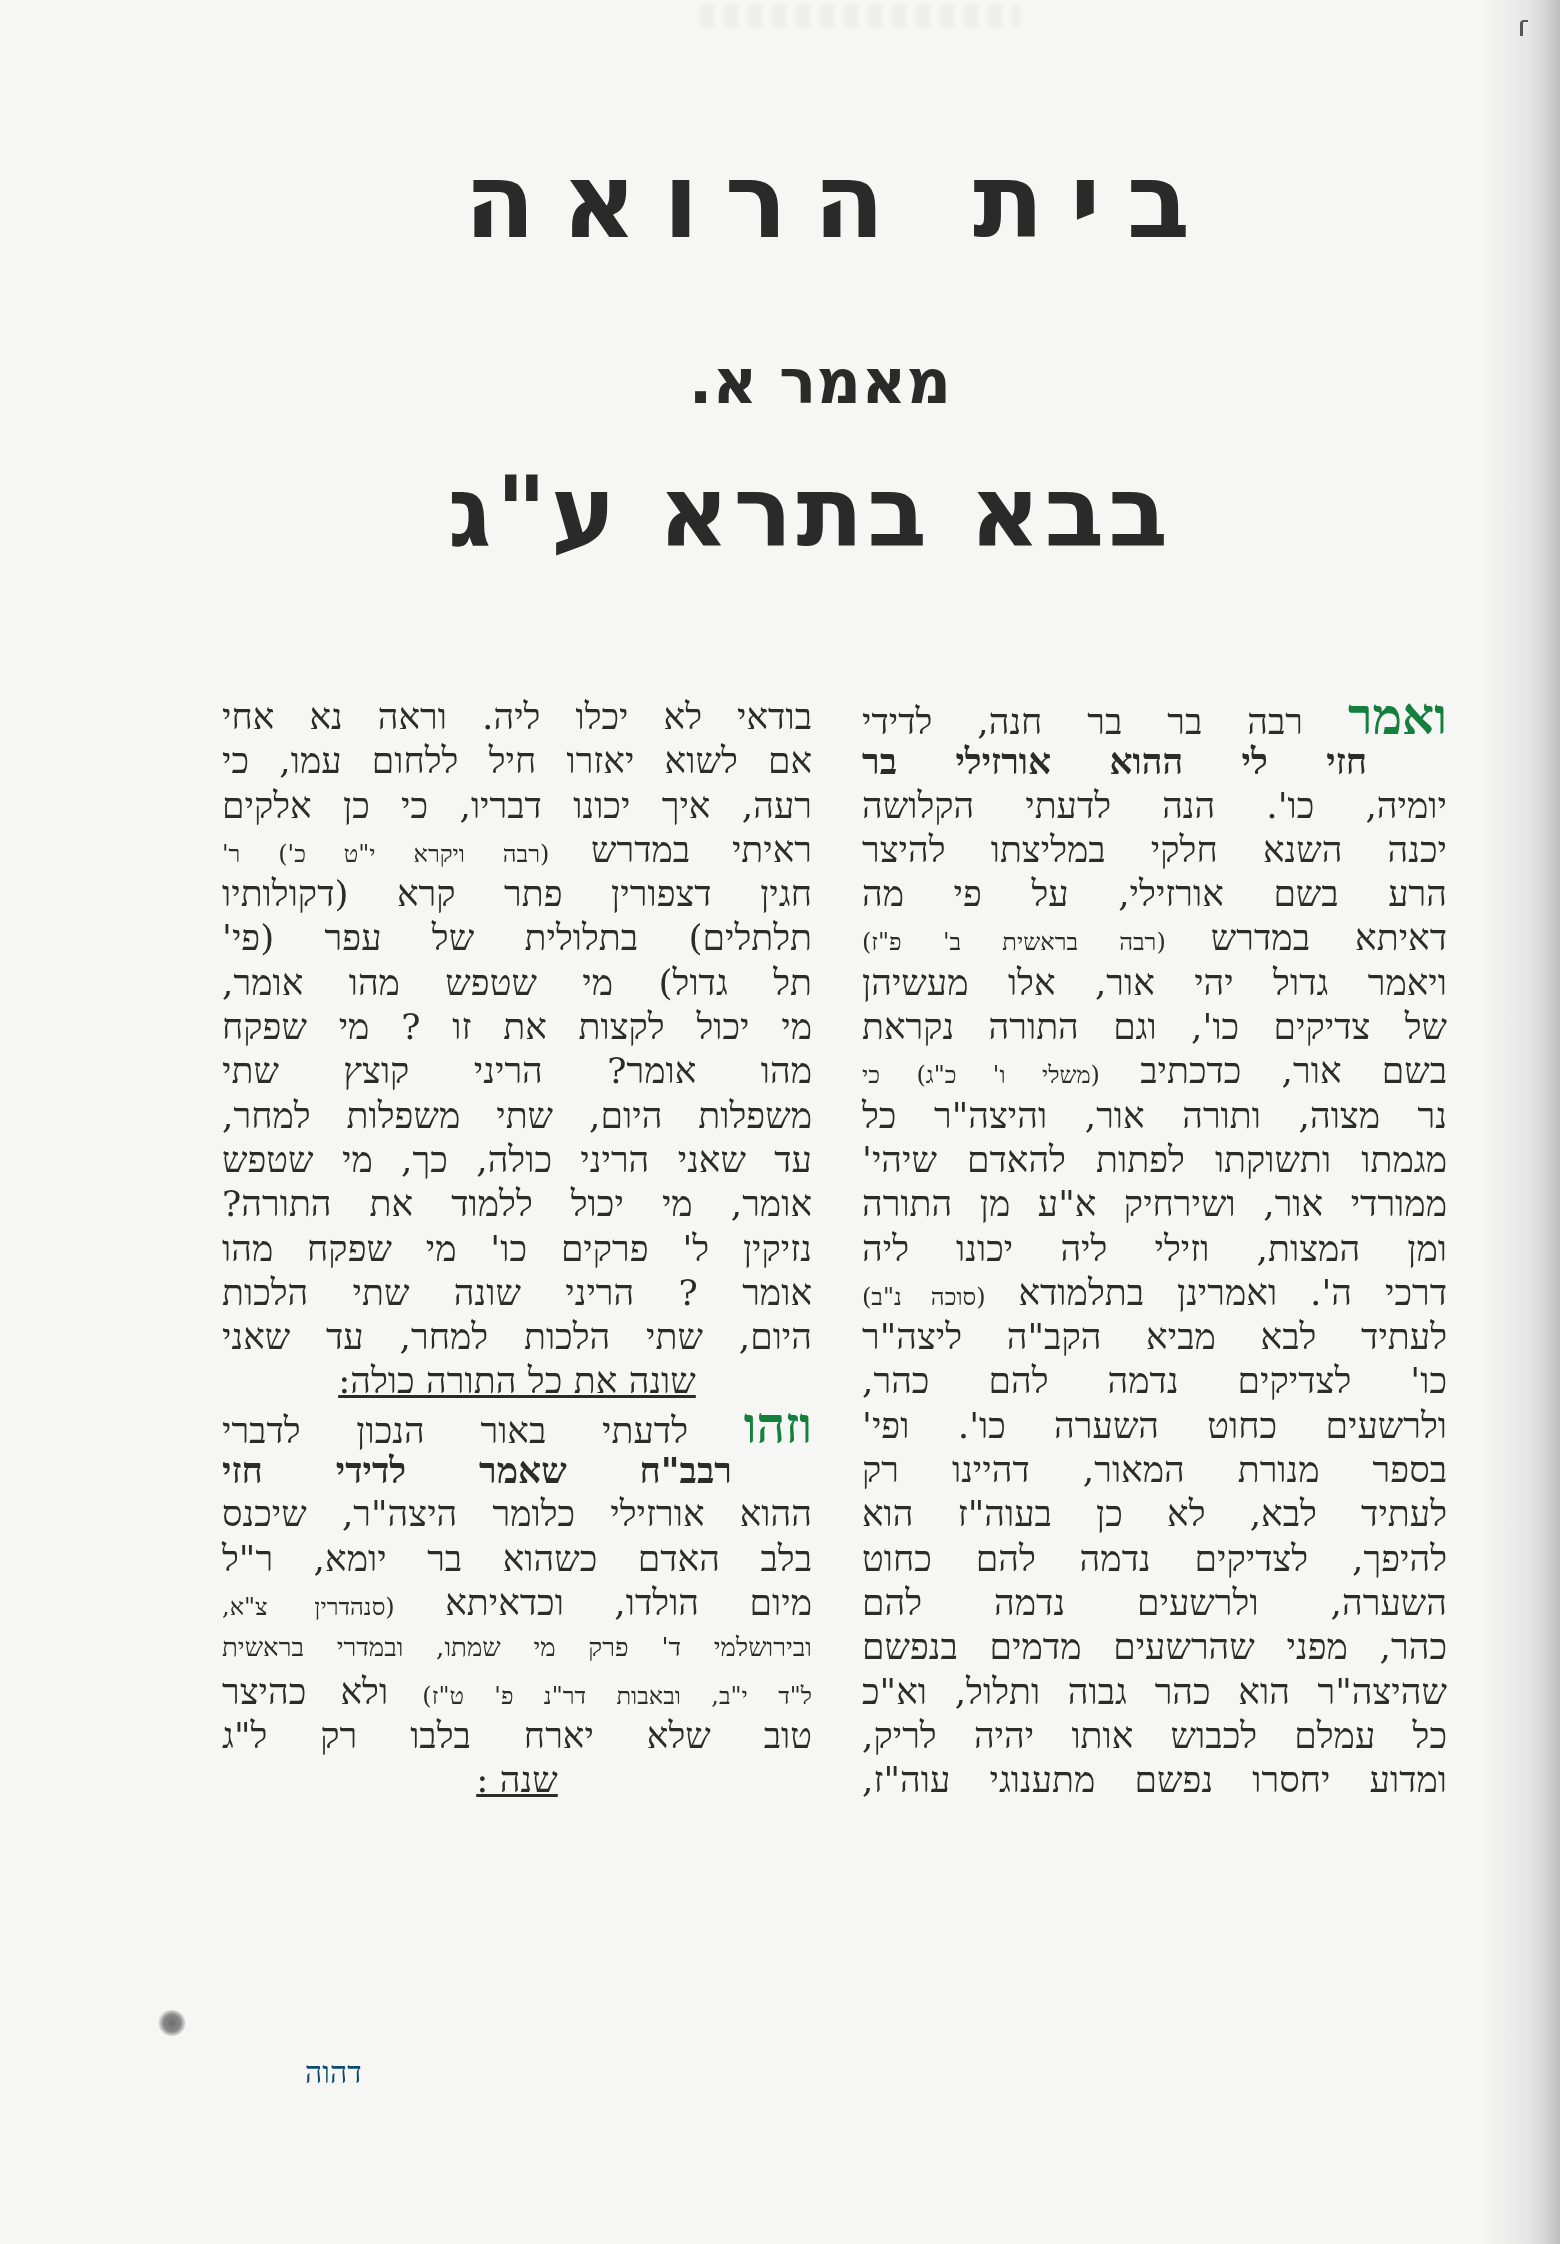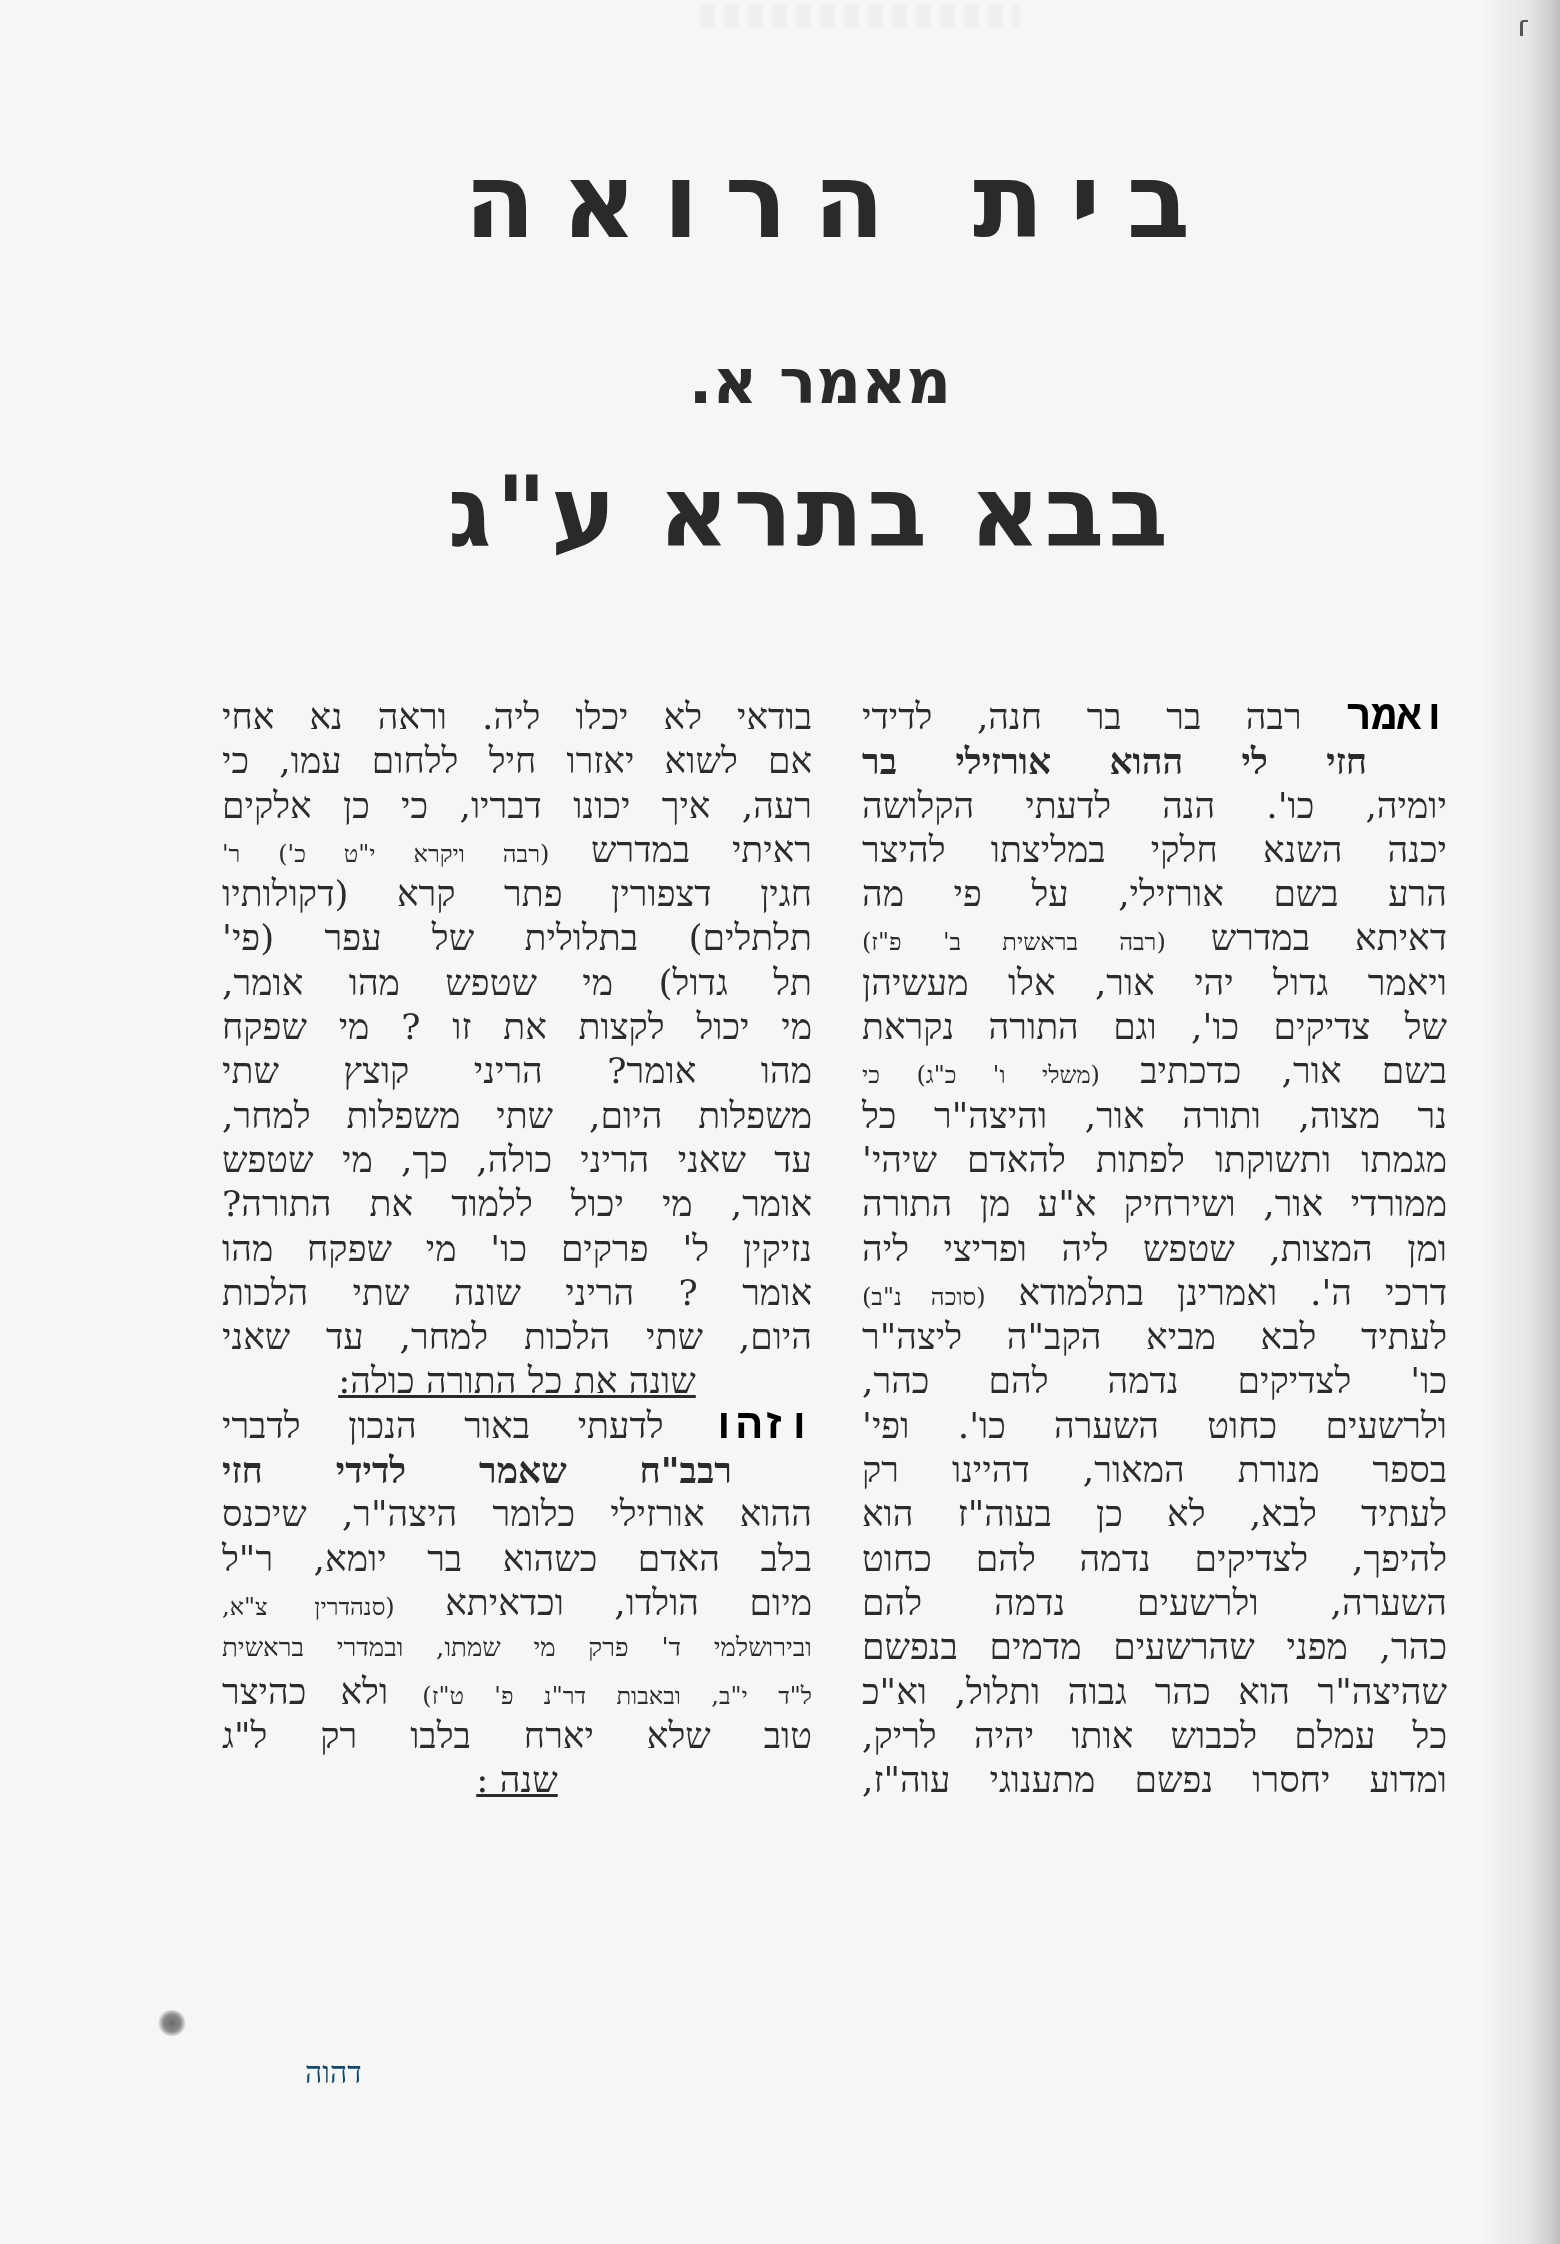--- a/index.html
+++ b/index.html
@@ -33,21 +33,21 @@
   .col-right { left:862px; width:585px; }
   .col-left { left:222px; width:590px; }
   .line {
     display:block; white-space:nowrap; text-align:justify; text-align-last:justify;
     height:44.3px; overflow:visible;
   }
   .line.centered { text-align:center; text-align-last:center;text-decoration:underline; }
   .line.indent-r { padding-right:80px;font-weight:bold; }
   .line.small { font-size:26px; }
   .opening {
-    font-family:Liberation Mono, monospace; font-weight:bold; font-size:42px; color:#000000;
+    font-family:Liberation Serif, serif; font-weight:bold; font-size:50px; color:#15803d;
   }
   .ref { font-size:24px; }
   .catchword {
     position:absolute; left:305px; top:2055px; font-size:30px; direction:rtl; color:#0c4a6e;
   }
   .smudge {
     position:absolute; left:158px; top:2010px; width:28px; height:26px;
     background:radial-gradient(circle, #6d6d6d 0%, #8a8a8a 45%, rgba(140,140,140,0) 75%);
     border-radius:45% 55% 50% 50%;
   }
@@ -73,21 +73,21 @@
   <span class="line">יומיה, כו'. הנה לדעתי הקלושה</span>
   <span class="line">יכנה השנא חלקי במליצתו להיצר</span>
   <span class="line">הרע בשם אורזילי, על פי מה</span>
   <span class="line"><span>דאיתא במדרש</span> <span class="ref">(רבה בראשית ב' פ"ז)</span></span>
   <span class="line">ויאמר גדול יהי אור, אלו מעשיהן</span>
   <span class="line">של צדיקים כו', וגם התורה נקראת</span>
   <span class="line"><span>בשם אור, כדכתיב</span> <span class="ref">(משלי ו' כ"ג) כי</span></span>
   <span class="line">נר מצוה, ותורה אור, והיצה"ר כל</span>
   <span class="line">מגמתו ותשוקתו לפתות להאדם שיהי'</span>
   <span class="line">ממורדי אור, ושירחיק א"ע מן התורה</span>
-  <span class="line">ומן המצות, שטפש ליה ופריצי ליה</span>
+  <span class="line">ומן המצות, וזילי ליה יכונו ליה</span>
   <span class="line"><span>דרכי ה'. ואמרינן בתלמודא</span> <span class="ref">(סוכה נ"ב)</span></span>
   <span class="line">לעתיד לבא מביא הקב"ה ליצה"ר</span>
   <span class="line">כו' לצדיקים נדמה להם כהר,</span>
   <span class="line">ולרשעים כחוט השערה כו'. ופי'</span>
   <span class="line">בספר מנורת המאור, דהיינו רק</span>
   <span class="line">לעתיד לבא, לא כן בעוה"ז הוא</span>
   <span class="line">להיפך, לצדיקים נדמה להם כחוט</span>
   <span class="line">השערה, ולרשעים נדמה להם</span>
   <span class="line">כהר, מפני שהרשעים מדמים בנפשם</span>
   <span class="line">שהיצה"ר הוא כהר גבוה ותלול, וא"כ</span>

